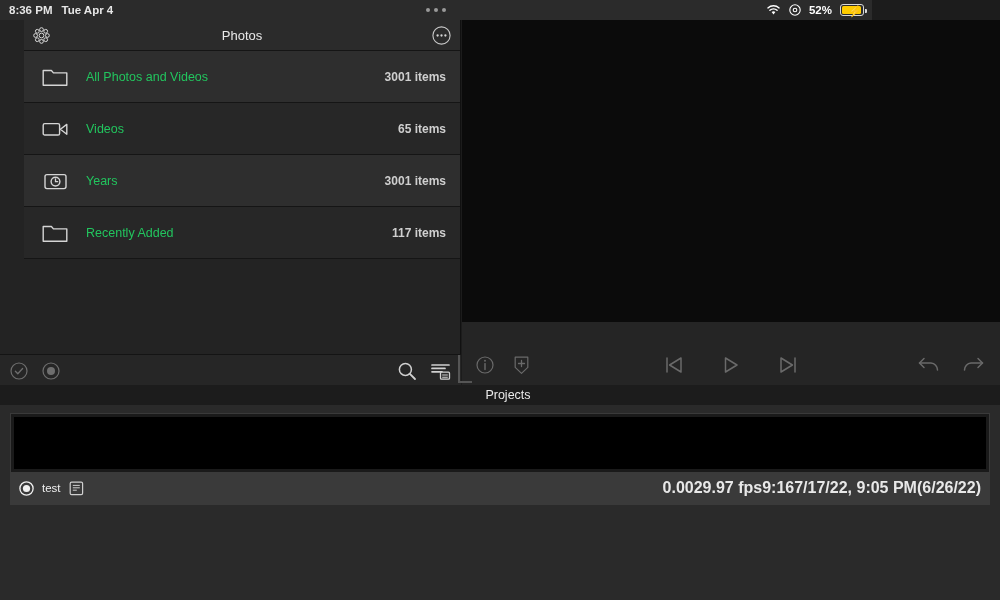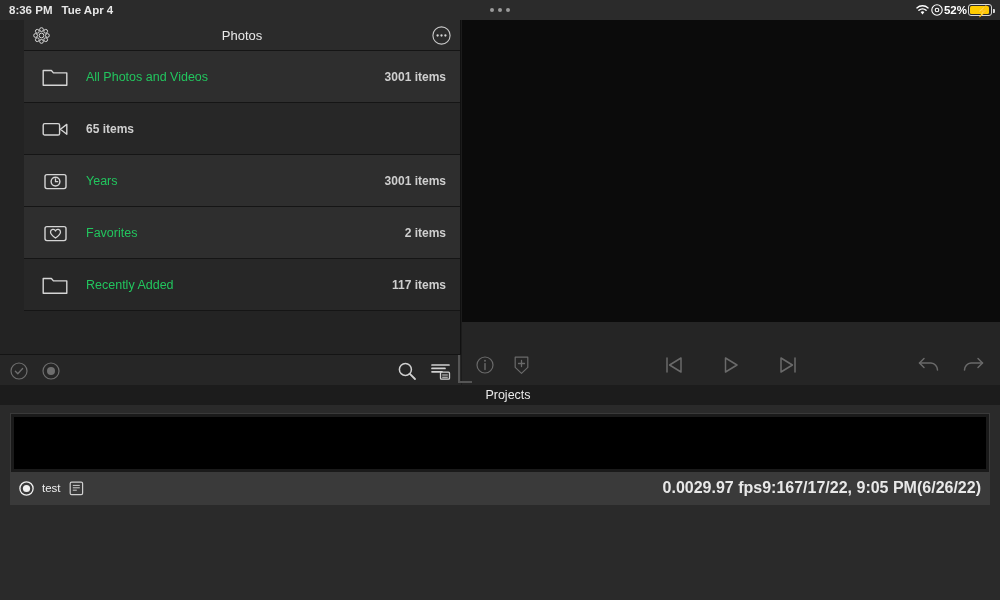--- a/index.html
+++ b/index.html
@@ -6,30 +6,30 @@
   html, body {
     width: 1000px; height: 600px;
     background: #2a2a2a;
     font-family: "Liberation Sans", sans-serif;
     overflow: hidden;
   }
   #app { position: relative; width: 1000px; height: 600px; background: #1c1c1c; }
 
   
   .statusbar {
-    position: absolute; top: 0; left: 0; width: 1000px; height: 20px;
+    position: absolute; top: 0; left: 0; width: 872px; height: 20px;
     background: #2b2b2b; color: #e6e6e6;
     display: flex; align-items: center; font-size: 11.5px; font-weight: bold;
   }
   .sb-left { display: flex; align-items: center; gap: 9px; padding-left: 9px; }
   .sb-center { position: absolute; left: 0; right: 0; display: flex; justify-content: center; gap: 4px; }
   .sb-dot { width: 4px; height: 4px; border-radius: 50%; background: #9a9a9a; }
   .sb-right {
     position: absolute; right: 8px; top: 0; height: 20px;
-    display: flex; align-items: center; gap: 1px;
+    display: flex; align-items: center; gap: 8px;
   }
   .sb-pct { font-size: 11.5px; font-weight: bold; color: #ffffff; }
   .batt {
     position: relative; width: 24px; height: 12px;
     border: 1.2px solid #d8d8d8; border-radius: 3px; background: transparent;
   }
   .batt::after {
     content: ""; position: absolute; right: -3.5px; top: 3.5px;
     width: 2px; height: 4px; background: #d8d8d8; border-radius: 0 1px 1px 0;
   }
@@ -190,46 +190,37 @@
         <span class="ph-count">3001 items</span>
       </div>
 
       <div class="ph-row alt">
         <span class="ph-icon">
           <svg width="27" height="20" viewBox="0 0 27 20">
             <rect x="1.2" y="4.6" width="16.4" height="11.4" rx="1.6" stroke="#d5d5d5" stroke-width="1.4" fill="none"></rect>
             <path d="M18.4 10.3 L24.8 5.4 v9.8 Z" stroke="#d5d5d5" stroke-width="1.4" fill="none" stroke-linejoin="round"></path>
           </svg>
         </span>
+        <span class="ph-label">Videos</span>
         <span class="ph-count">65 items</span>
       </div>
 
       <div class="ph-row">
         <span class="ph-icon">
           <svg width="25" height="22" viewBox="0 0 25 22">
             <rect x="2" y="4.6" width="21" height="14" rx="2" stroke="#d5d5d5" stroke-width="1.4" fill="none"></rect>
             <circle cx="12.5" cy="11.6" r="4.4" stroke="#d5d5d5" stroke-width="1.4" fill="none"></circle>
             <path d="M12.5 8.8 v2.9 h2.2" stroke="#d5d5d5" stroke-width="1.3" fill="none" stroke-linecap="round"></path>
           </svg>
         </span>
         <span class="ph-label">Years</span>
         <span class="ph-count">3001 items</span>
       </div>
 
 
-      <div class="ph-row">
-        <span class="ph-icon">
-          <svg width="25" height="22" viewBox="0 0 25 22">
-            <rect x="2" y="4.6" width="21" height="14" rx="2" stroke="#d5d5d5" stroke-width="1.4" fill="none"></rect>
-            <path d="M12.5 16 c-3.4-2.4-5-4-5-6 a2.6 2.6 0 0 1 5-1 a2.6 2.6 0 0 1 5 1 c0 2-1.6 3.6-5 6 Z" stroke="#d5d5d5" stroke-width="1.3" fill="none" stroke-linejoin="round"></path>
-          </svg>
-        </span>
-        <span class="ph-label">Favorites</span>
-        <span class="ph-count">2 items</span>
-      </div>
 
       <div class="ph-row alt">
         <span class="ph-icon">
           <svg width="26" height="21" viewBox="0 0 26 21">
             <path d="M1.2 4.5 h8.2 l2 2.4 h13.4 v12.4 h-23.6 Z" stroke="#d5d5d5" stroke-width="1.4" fill="none" stroke-linejoin="round"></path>
           </svg>
         </span>
         <span class="ph-label">Recently Added</span>
         <span class="ph-count">117 items</span>
       </div>

